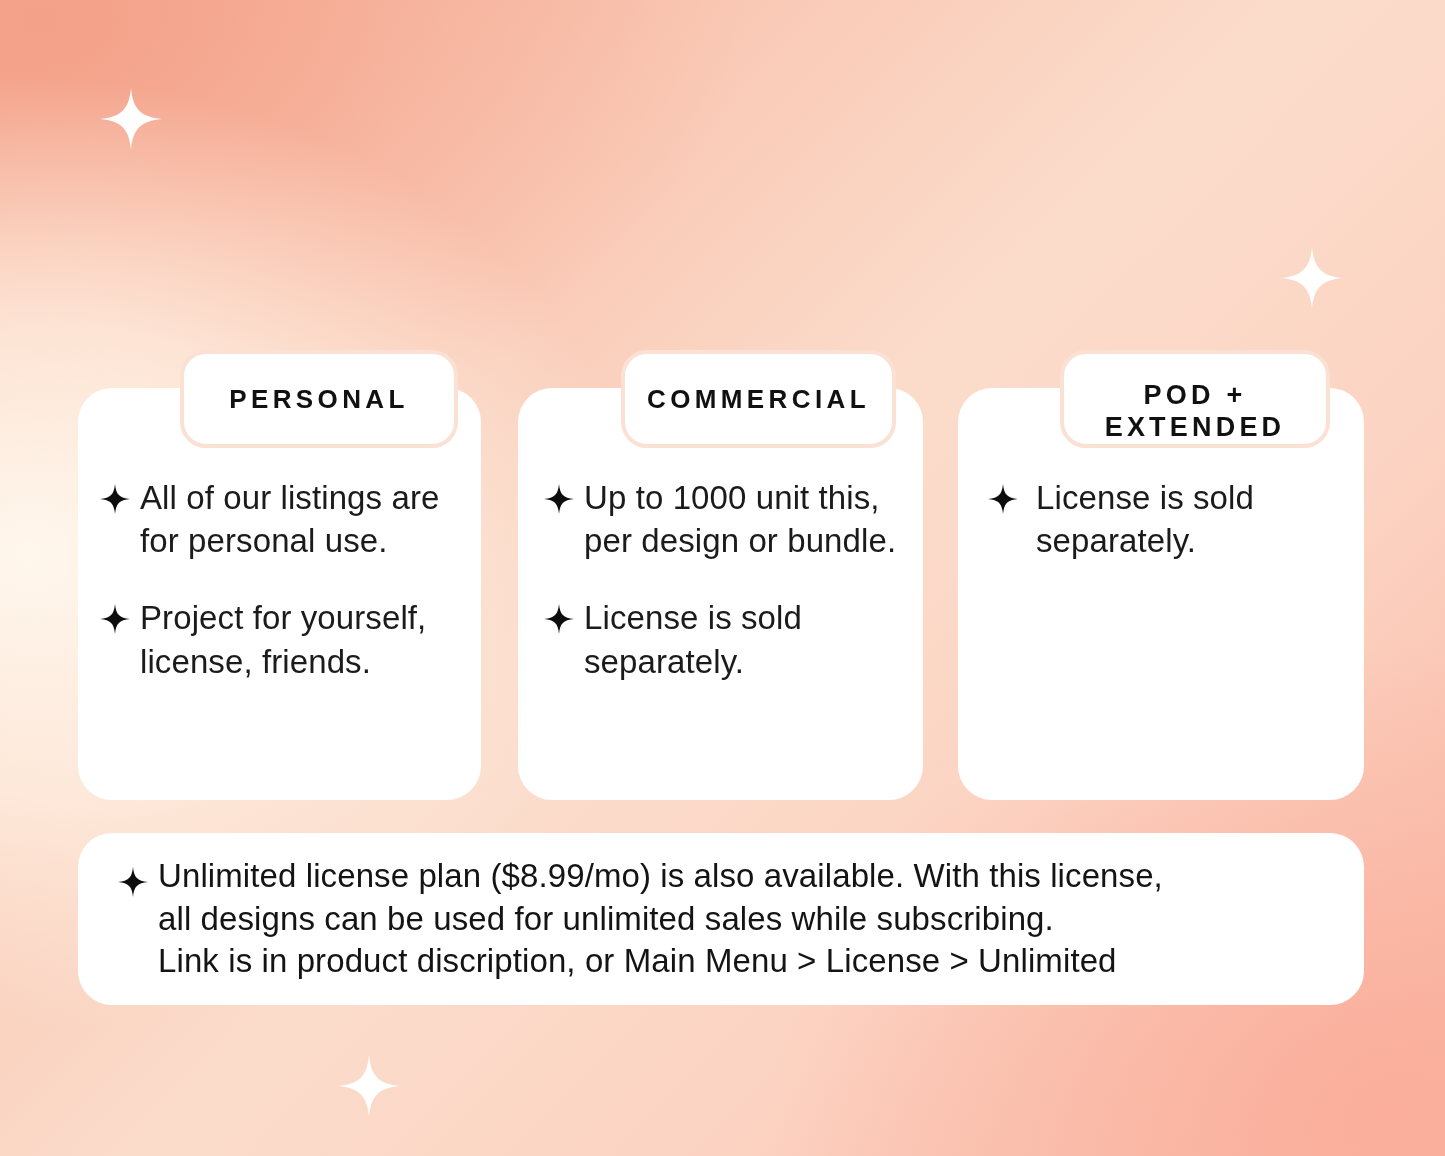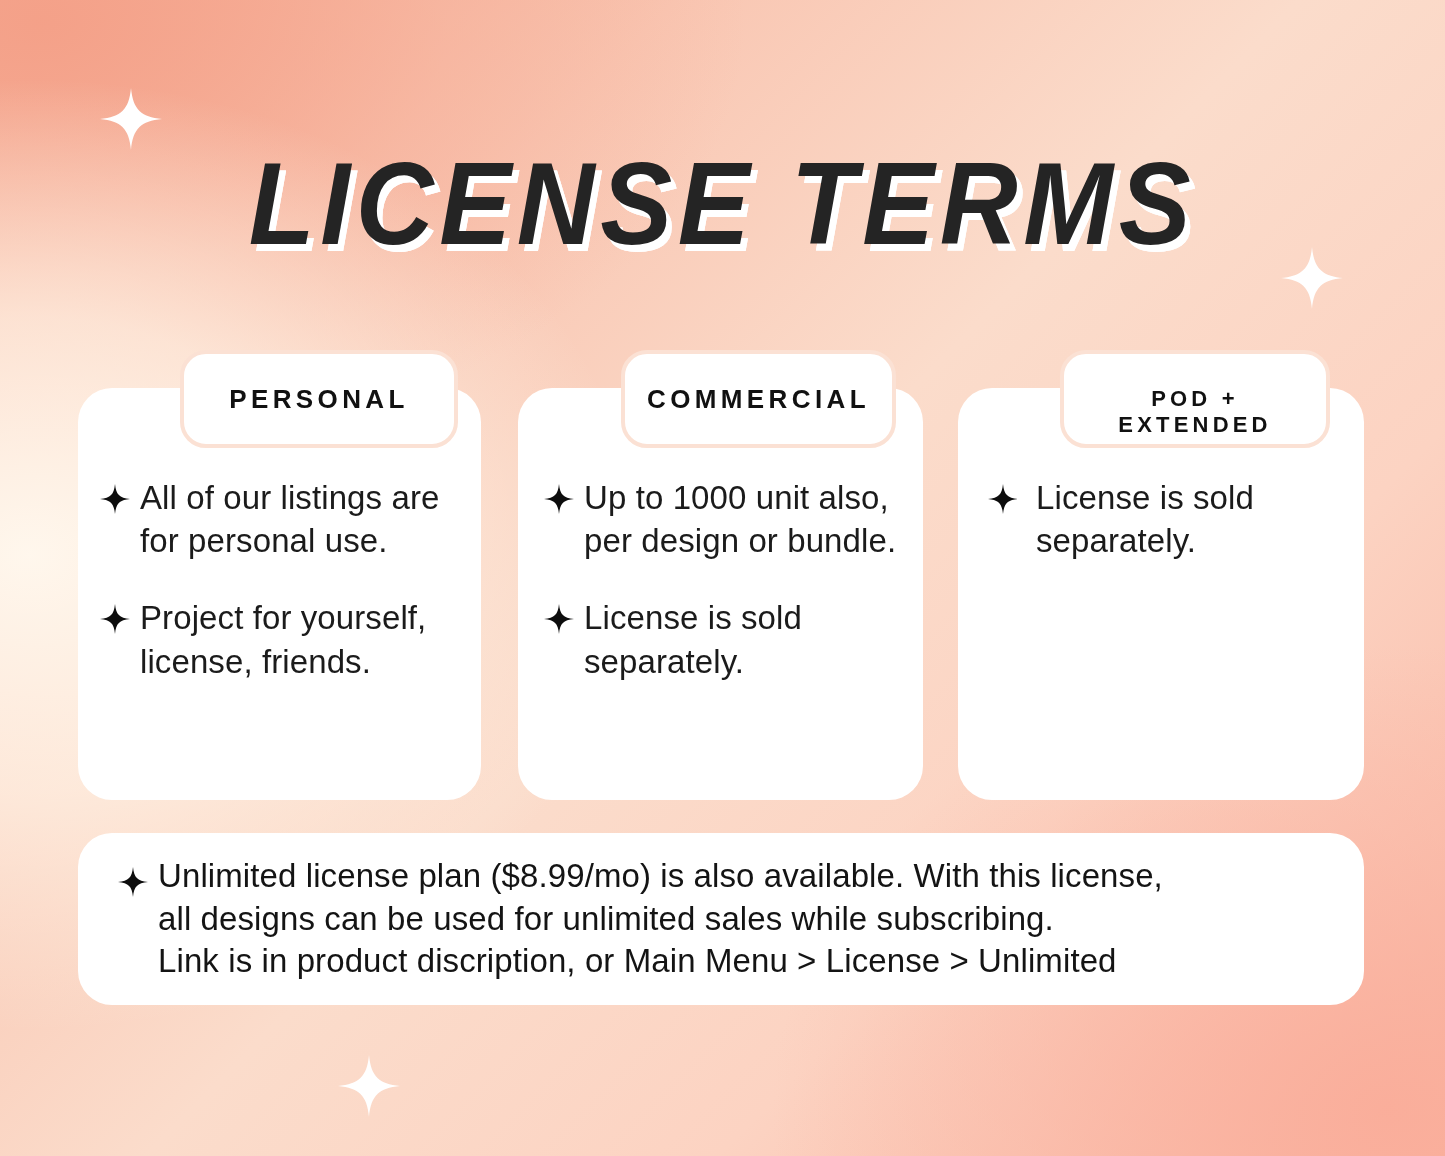--- a/index.html
+++ b/index.html
@@ -80,21 +80,21 @@
   .col-3 .tab{ left:102px; width:270px; }
 
   .tab-label{
     font-weight:700;
     font-size:26px;
     letter-spacing:4.4px;
     color:#111111;
     line-height:1.18;
     padding:0 6px;
   }
-  .col-3 .tab-label{ font-size:22px; letter-spacing:4.2px;margin-top:26px; }
+  .col-3 .tab-label{ font-size:27px; letter-spacing:4.2px;margin-top:26px; }
 
   
   .card{
     position:absolute;
     left:0; top:38px;
     width:100%;
     height:412px;
     background:#ffffff;
     border-radius:34px;
     z-index:1;
@@ -191,23 +191,20 @@
     <svg viewBox="0 0 100 100">
         <path d="M50 0 C53 34 66 47 100 50 C66 53 53 66 50 100 C47 66 34 53 0 50 C34 47 47 34 50 0 Z" fill="#ffffff"></path>
       </svg>
   </div>
   <div class="sparkle" style="left:338px;top:1055px;width:62px;height:62px;">
     <svg viewBox="0 0 100 100">
         <path d="M50 0 C53 34 66 47 100 50 C66 53 53 66 50 100 C47 66 34 53 0 50 C34 47 47 34 50 0 Z" fill="#ffffff"></path>
       </svg>
   </div>
 
-  <div class="title-wrap">
-    <span class="title">LICENSE TERMS</span>
-  </div>
 
   <div class="cards">
 
     <div class="col col-1">
       <div class="card"></div>
       <div class="tab-merge"></div>
       <div class="tab">
         <span class="tab-label">PERSONAL</span>
       </div>
       <div class="card-body">
@@ -236,21 +233,21 @@
       <div class="tab">
         <span class="tab-label">COMMERCIAL</span>
       </div>
       <div class="card-body">
         <div class="bullet-row">
           <span class="star">
             <svg viewBox="0 0 100 100">
                 <path d="M50 0 C54 36 64 46 100 50 C64 54 54 64 50 100 C46 64 36 54 0 50 C36 46 46 36 50 0 Z" fill="#0d0d0d"></path>
               </svg>
           </span>
-          <span class="bullet-text">Up to 1000 unit also, per design or bundle.</span>
+          <span class="bullet-text">Up to 1000 unit this, per design or bundle.</span>
         </div>
         <div class="bullet-row">
           <span class="star">
             <svg viewBox="0 0 100 100">
                 <path d="M50 0 C54 36 64 46 100 50 C64 54 54 64 50 100 C46 64 36 54 0 50 C36 46 46 36 50 0 Z" fill="#0d0d0d"></path>
               </svg>
           </span>
           <span class="bullet-text">License is sold separately.</span>
         </div>
       </div>

